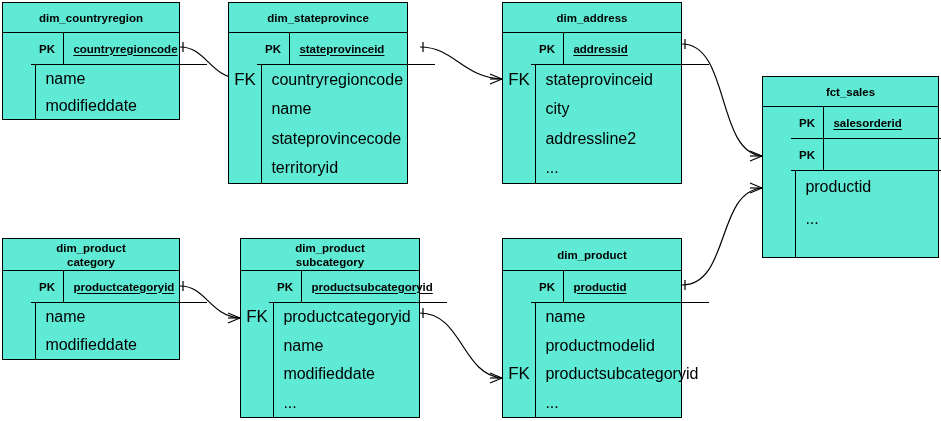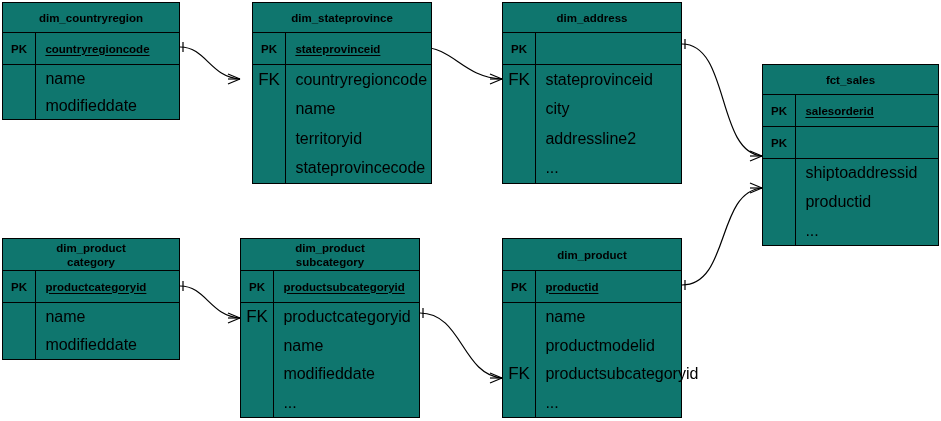--- a/index.html
+++ b/index.html
@@ -7,21 +7,21 @@
     position:relative;
     width:941px;height:421px;
     background:#ffffff;
     font-family:"Liberation Sans",sans-serif;
     overflow:hidden;
   }
   .entity{
     position:absolute;
     box-sizing:border-box;
     border:1.4px solid #000000;
-    background:#0f766e;
+    background:#5eead4;
   }
   .ent-title{
     box-sizing:border-box;
     width:100%;
     border-bottom:1.4px solid #000000;
     font-size:11.5px;
     font-weight:bold;
     color:#000000;
     text-align:center;
     display:flex;
@@ -32,21 +32,21 @@
     letter-spacing:0px;
   }
   .ent-title span{display:block;}
   .row{
     box-sizing:border-box;
     display:flex;
     align-items:center;
     height:32px;
     width:100%;
   }
-  .row.keyrow{border-bottom:1.4px solid #000000;}
+  .row.keyrow{border-bottom:1.4px solid #000000;margin-left:28px;}
   .keycell{
     box-sizing:border-box;
     width:32px;
     min-width:32px;
     height:100%;
     display:flex;
     align-items:center;
     justify-content:center;
     font-size:11.5px;
     font-weight:bold;
@@ -178,91 +178,91 @@
           <div class="bk"></div>
           <div class="bk"></div>
         </div>
         <div class="divider"></div>
         <div class="body-attrcol">
           <div class="ba">name</div>
           <div class="ba">modifieddate</div>
         </div>
       </div>
     </div>
-    <div class="entity" style="left: 252px; top: 2px; width: 180px; height: 182px;">
+    <div class="entity" style="left: 228px; top: 2px; width: 180px; height: 182px;">
       <div class="ent-title" style="height: 30px;">
         <span>dim_stateprovince</span>
       </div>
       <div class="row keyrow">
         <div class="keycell">PK</div>
         <div class="divider"></div>
         <div class="attrcell pk">stateprovinceid</div>
       </div>
       <div class="body-block" style="height: 118px;">
         <div class="body-keycol">
           <div class="bk">FK</div>
           <div class="bk"></div>
           <div class="bk"></div>
           <div class="bk"></div>
         </div>
         <div class="divider"></div>
         <div class="body-attrcol">
           <div class="ba">countryregioncode</div>
           <div class="ba">name</div>
+          <div class="ba">stateprovincecode</div>
           <div class="ba">territoryid</div>
-          <div class="ba">stateprovincecode</div>
         </div>
       </div>
     </div>
     <div class="entity" style="left: 502px; top: 2px; width: 180px; height: 182px;">
       <div class="ent-title" style="height: 30px;">
         <span>dim_address</span>
       </div>
       <div class="row keyrow">
         <div class="keycell">PK</div>
         <div class="divider"></div>
+        <div class="attrcell pk">addressid</div>
       </div>
       <div class="body-block" style="height: 118px;">
         <div class="body-keycol">
           <div class="bk">FK</div>
           <div class="bk"></div>
           <div class="bk"></div>
           <div class="bk"></div>
         </div>
         <div class="divider"></div>
         <div class="body-attrcol">
           <div class="ba">stateprovinceid</div>
           <div class="ba">city</div>
           <div class="ba">addressline2</div>
           <div class="ba">...</div>
         </div>
       </div>
     </div>
-    <div class="entity" style="left: 762px; top: 64px; width: 177px; height: 182px;">
+    <div class="entity" style="left: 762px; top: 76px; width: 177px; height: 182px;">
       <div class="ent-title" style="height: 30px;">
         <span>fct_sales</span>
       </div>
       <div class="row keyrow">
         <div class="keycell">PK</div>
         <div class="divider"></div>
         <div class="attrcell pk">salesorderid</div>
       </div>
       <div class="row keyrow">
         <div class="keycell">PK</div>
         <div class="divider"></div>
       </div>
       <div class="body-block" style="height: 86px;">
         <div class="body-keycol">
           <div class="bk"></div>
           <div class="bk"></div>
           <div class="bk"></div>
         </div>
         <div class="divider"></div>
         <div class="body-attrcol">
-          <div class="ba">shiptoaddressid</div>
           <div class="ba">productid</div>
           <div class="ba">...</div>
         </div>
       </div>
     </div>
     <div class="entity" style="left: 2px; top: 238px; width: 178px; height: 122px;">
       <div class="ent-title" style="height: 32px;">
         <span>dim_product</span>
         <span>category</span>
       </div>

